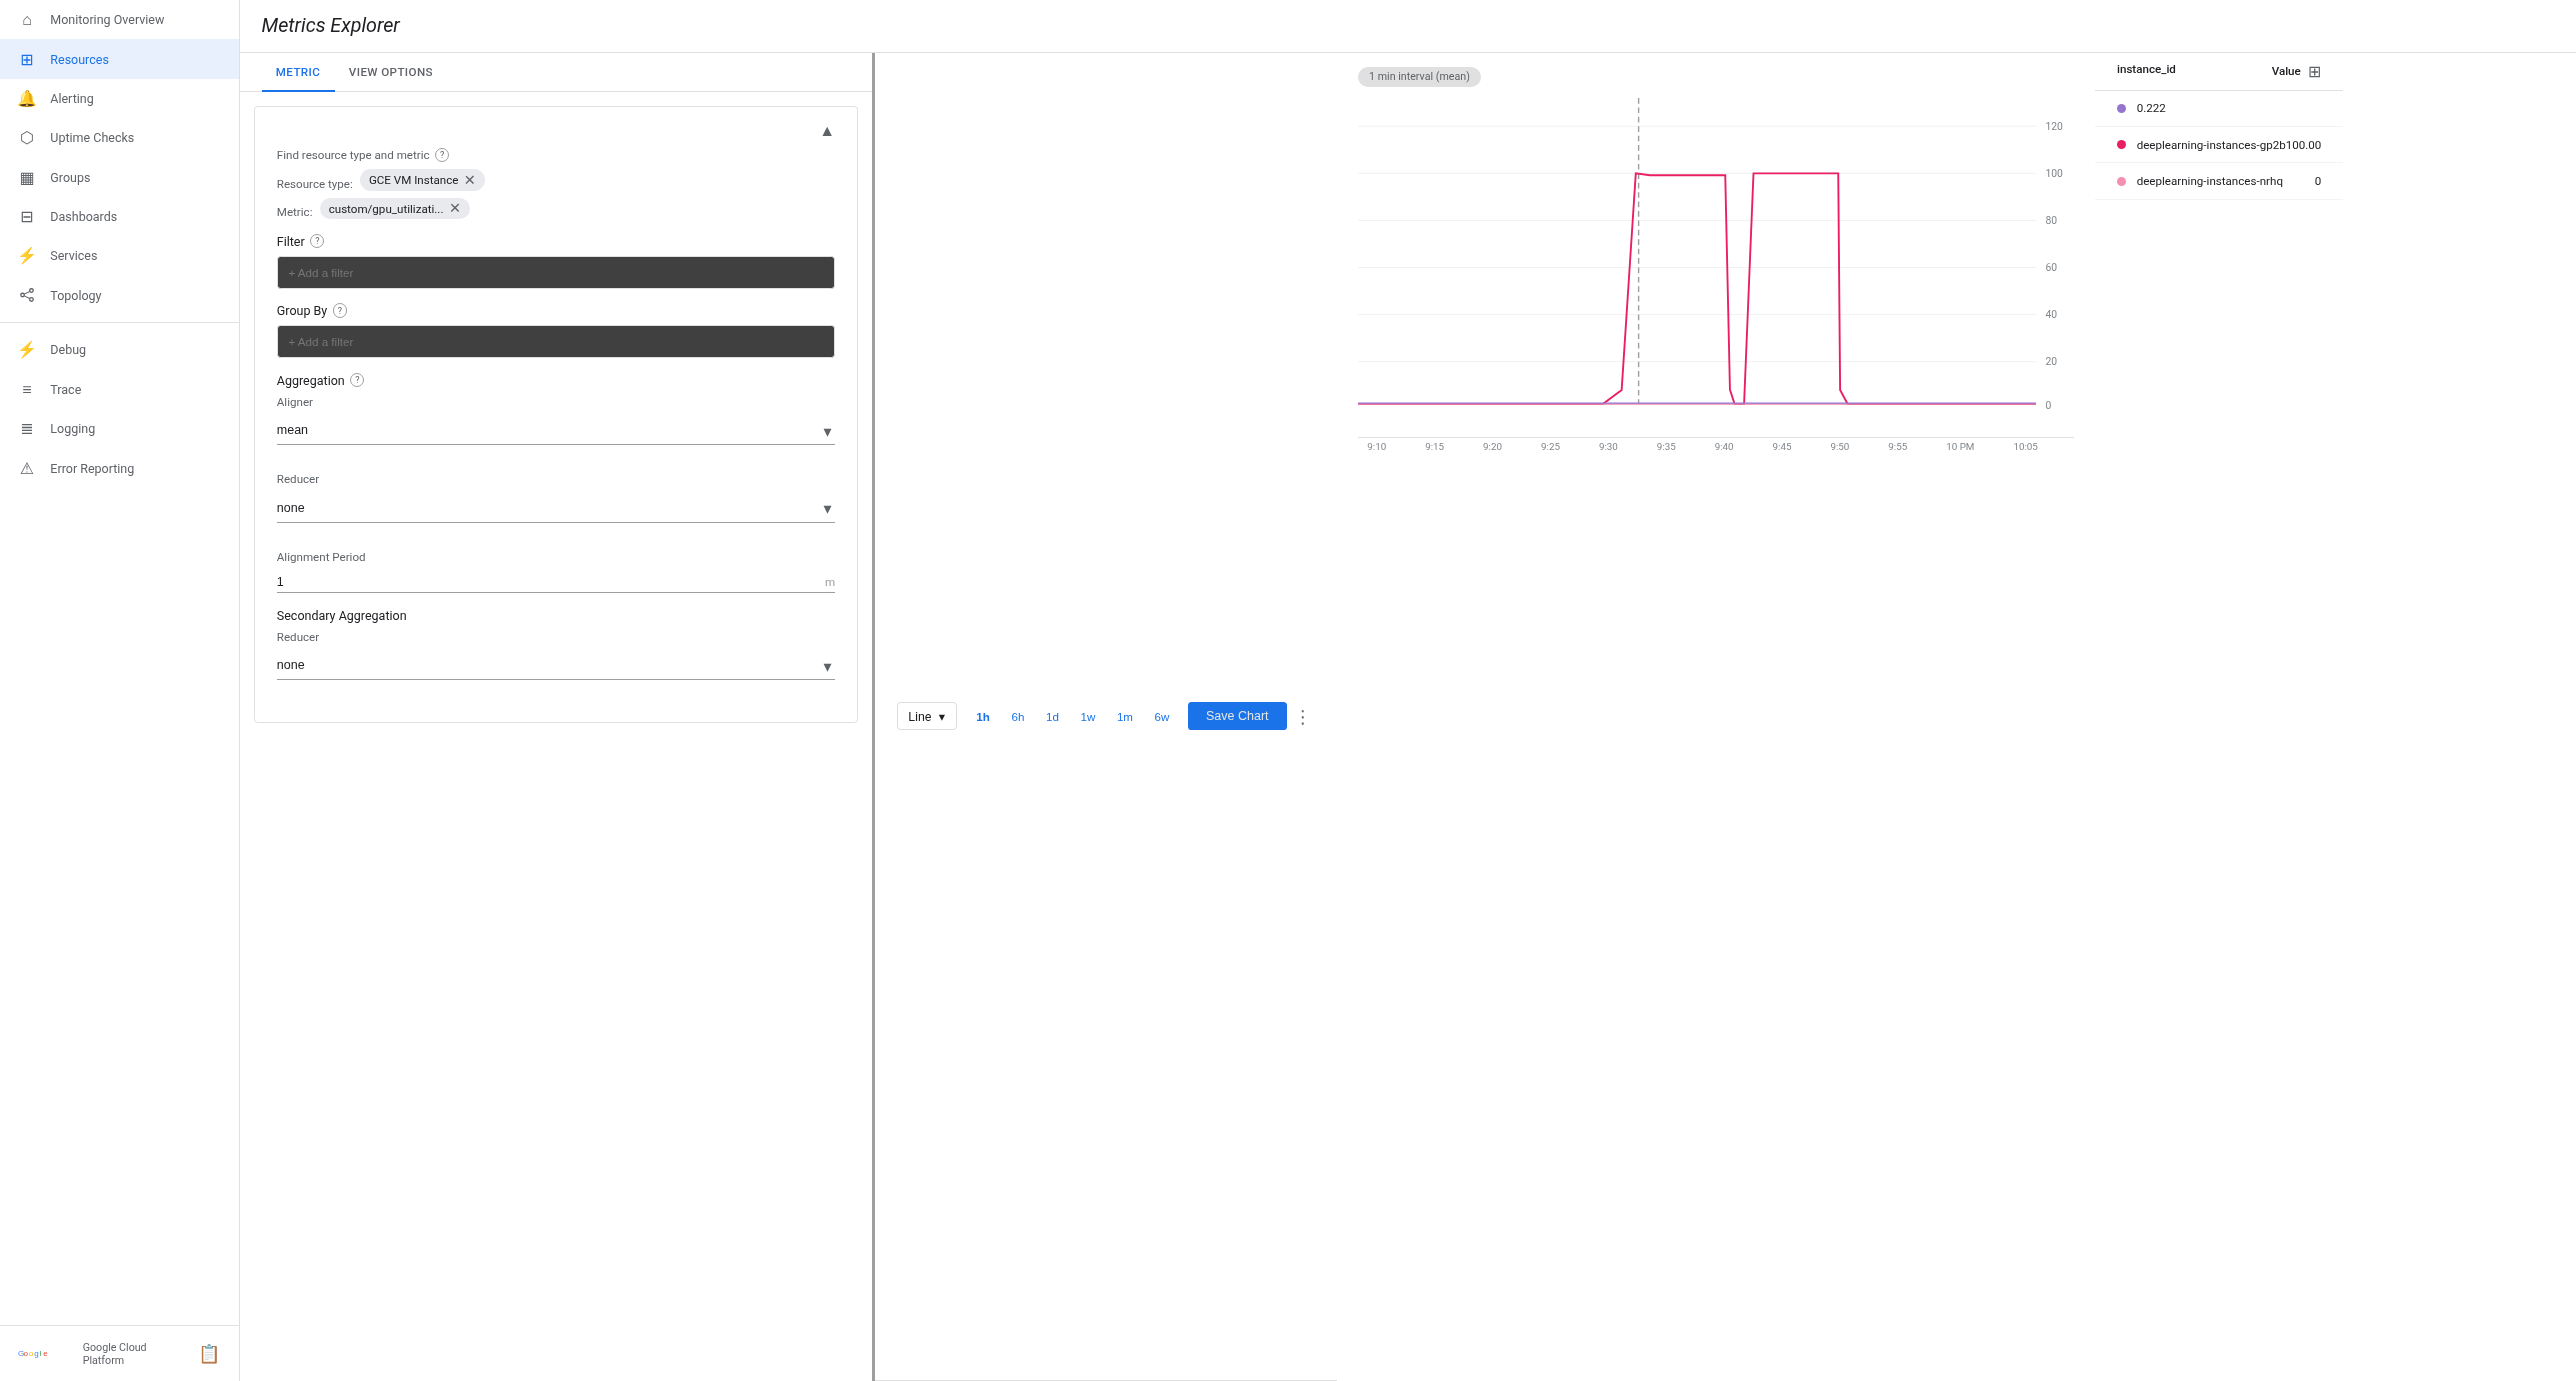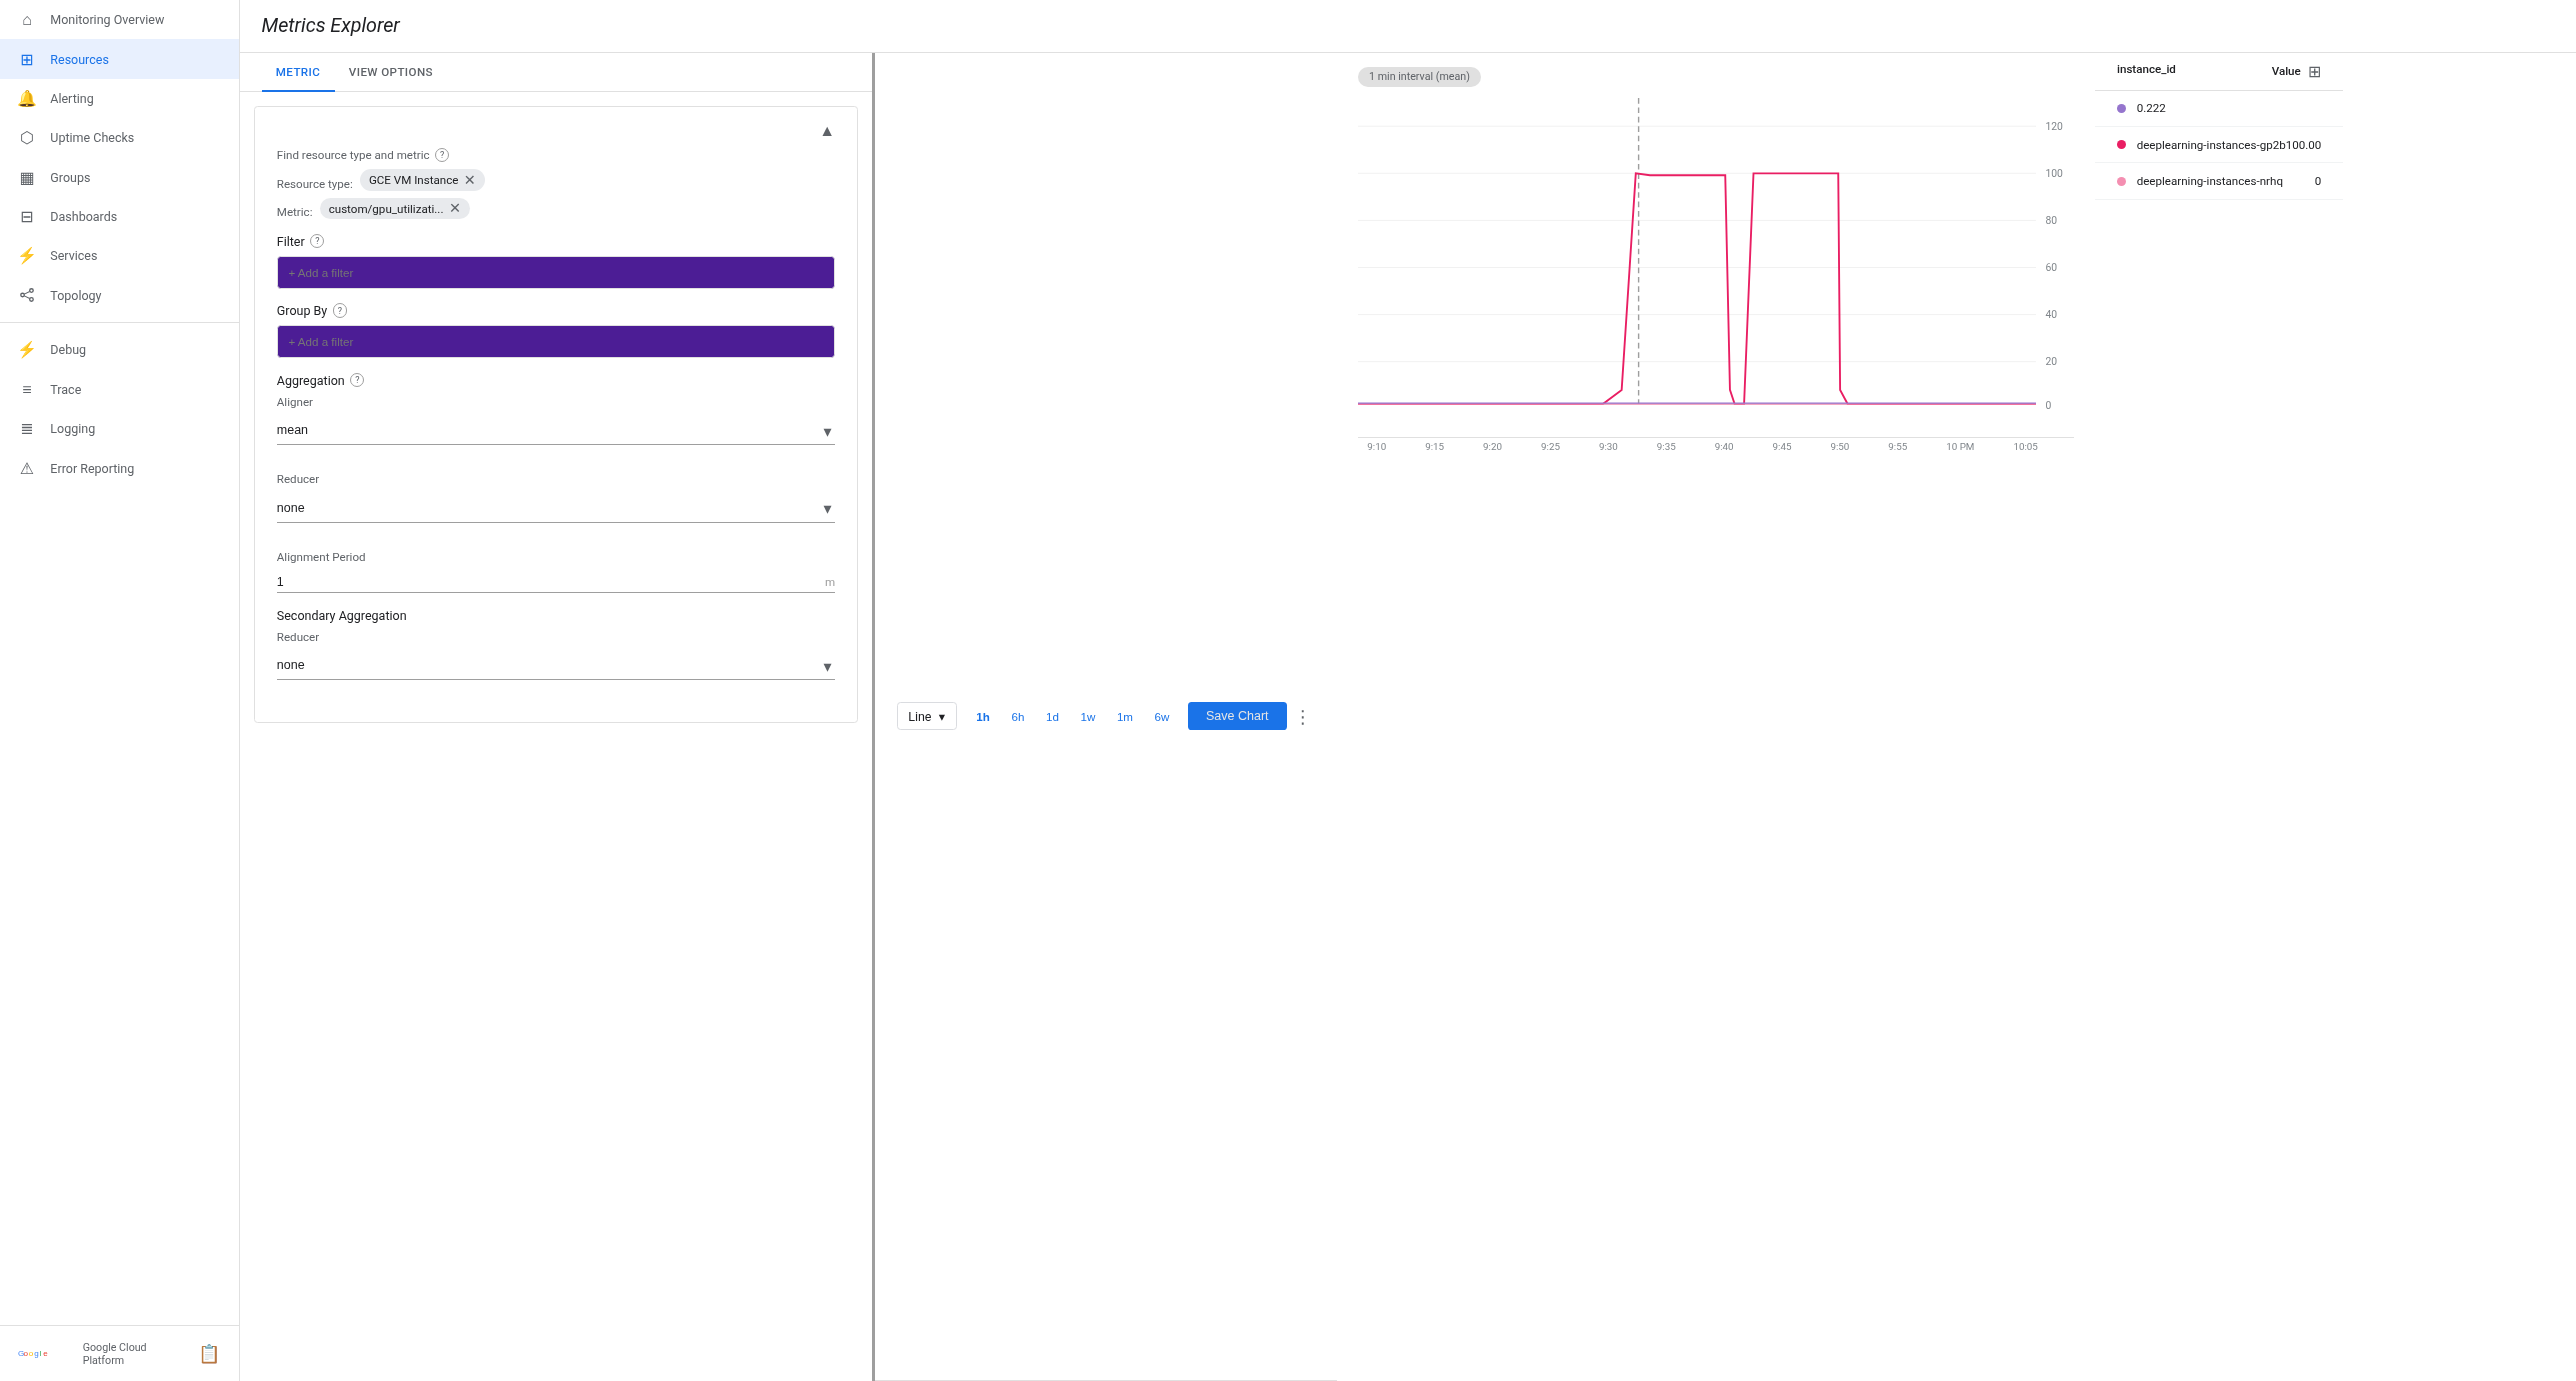--- a/index.html
+++ b/index.html
@@ -150,21 +150,21 @@
     }
 
     .filter-input {
       width: 100%;
       border: 0.9px solid #e0e0e0;
       border-radius: 3.6px;
       padding: 9px 10.7px;
       font-size: 11.6px;
       color: #9e9e9e;
       outline: none;
-      background: #4c1d95;
+      background: #404040;
     }
 
     .section-title {
       font-size: 12.5px;
       color: #202124;
       margin-top: 14.3px;
       margin-bottom: 7.2px;
       display: flex;
       align-items: center;
       gap: 5.4px;

